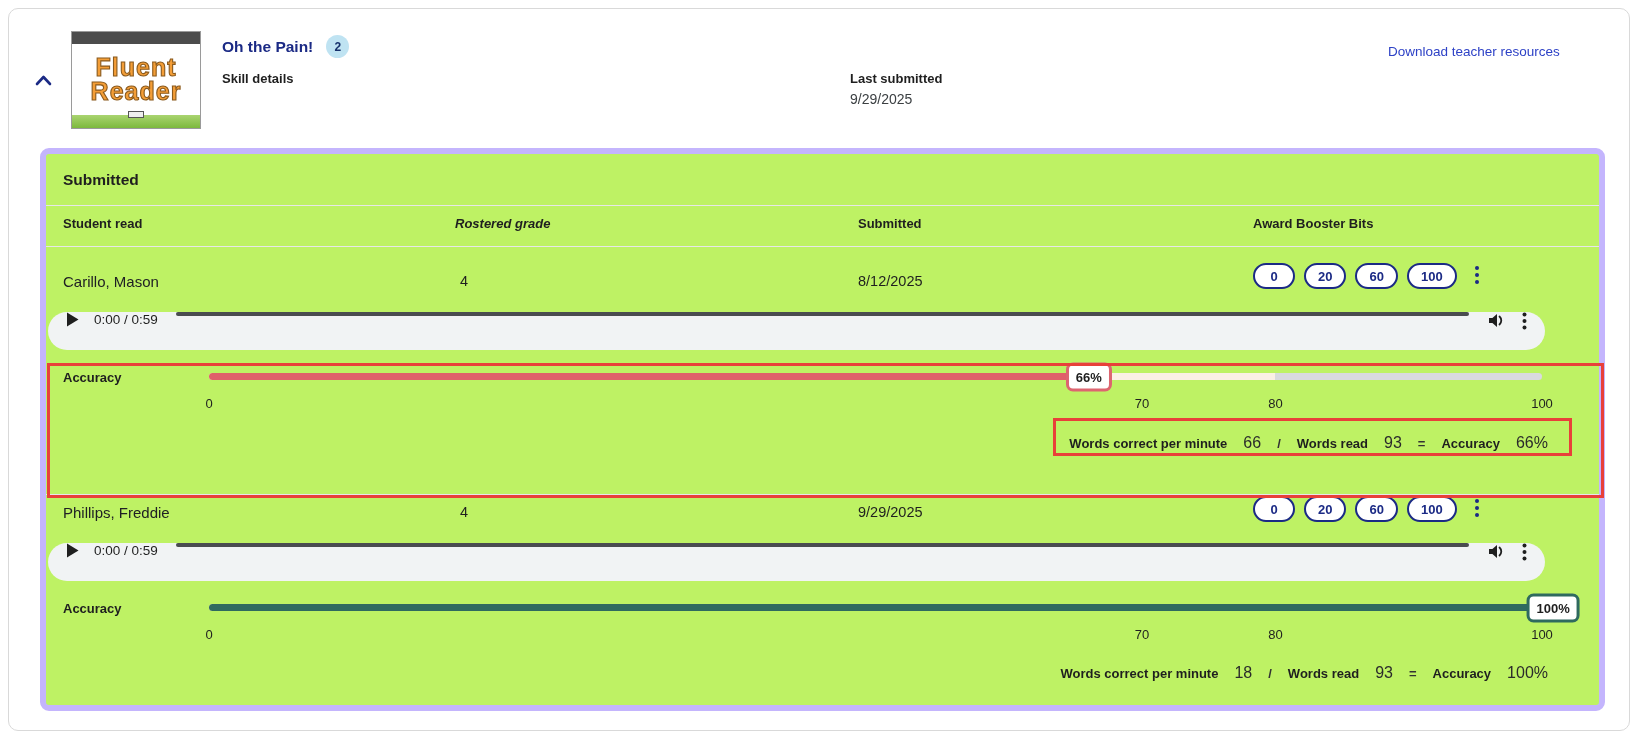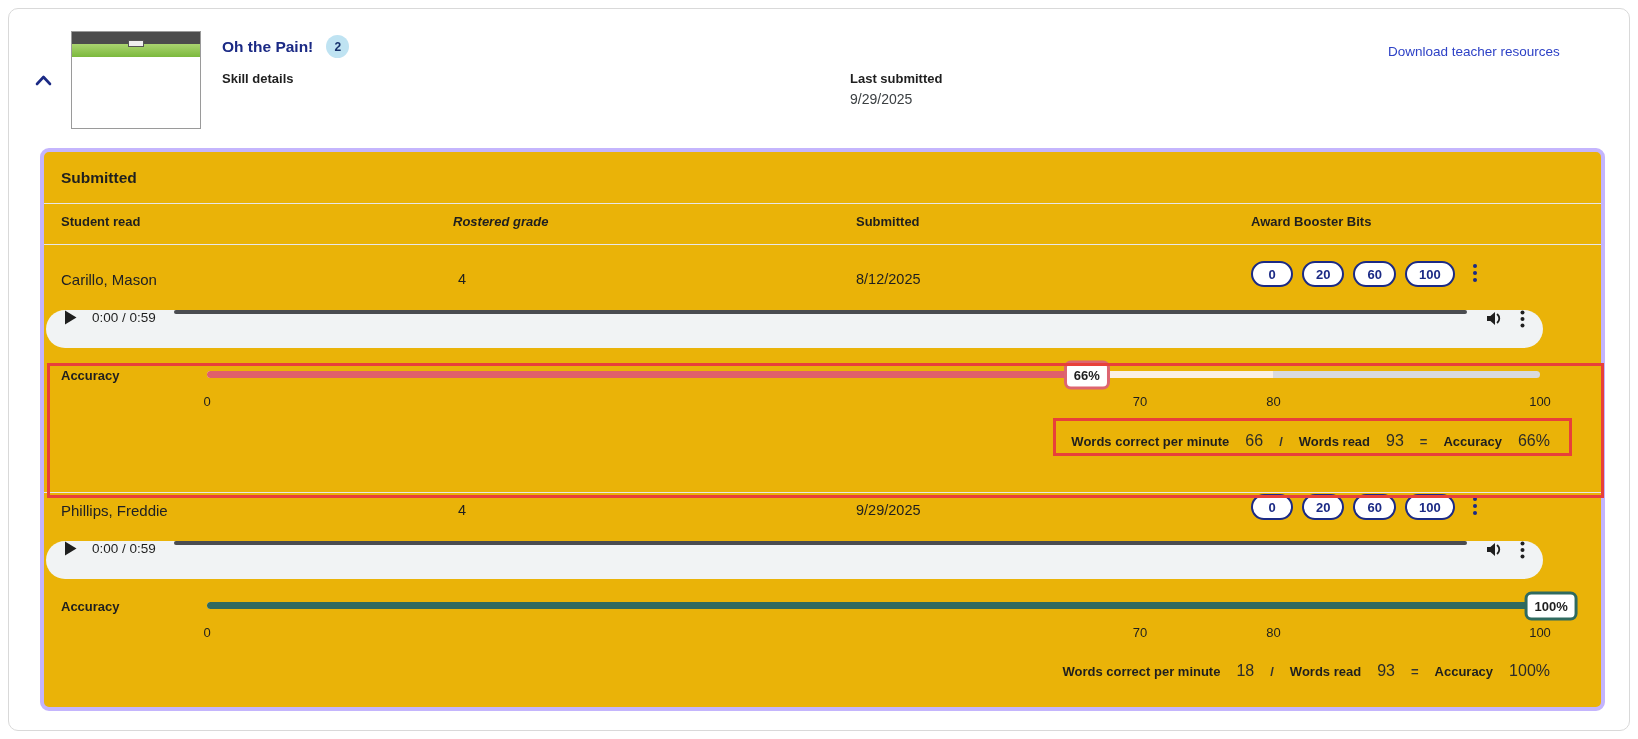--- a/index.html
+++ b/index.html
@@ -20,21 +20,21 @@
   .title-row { position:absolute; left:222px; top:35px; display:flex; align-items:center; gap:13px; }
   .page-title { font-size:15.5px; font-weight:700; color:#1b2a85; }
   .count-badge { width:23px; height:23px; border-radius:50%; background:#bfe3f2; color:#16306b; font-size:12px; font-weight:700; display:flex; align-items:center; justify-content:center; }
   .skill-label { position:absolute; left:222px; top:71px; font-size:13px; font-weight:700; color:#1f1f1f; }
   .skill-text  { position:absolute; left:222px; top:91px; font-size:14px; color:#4a4d52; }
   .lastsub-label { position:absolute; left:850px; top:71px; font-size:13px; font-weight:700; color:#1f1f1f; }
   .lastsub-value { position:absolute; left:850px; top:91px; font-size:14px; color:#3c4043; }
   .dl-link { position:absolute; left:1388px; top:44px; font-size:13.5px; color:#2d41c6; cursor:pointer; text-decoration:none; }
 
   
-  .card { position:absolute; left:40px; top:148px; width:1565px; height:563px; border:4px solid #c4b5fd; border-radius:9px; background:#eab308; }
+  .card { position:absolute; left:40px; top:148px; width:1565px; height:563px; border:6px solid #c4b5fd; border-radius:9px; background:#bef264; }
   .card-title { position:absolute; left:17px; top:17px; font-size:15.5px; font-weight:700; }
   .hr { position:absolute; left:0; right:0; height:1px; background:#e7e7e9; }
   .hr1 { top:51px; } .hr2 { top:92px; }
   .col-h { position:absolute; top:62px; font-size:13px; font-weight:700; color:#1f1f1f; }
   .col-student { left:17px; } .col-grade { left:409px;font-style:italic; } .col-sub { left:812px; } .col-award { left:1207px; }
 
   .row { position:absolute; left:0; right:0; }
   .row0 { top:92px;  height:248px; }
   .row1t { top:340px; height:223px; }
   .row-divider { position:absolute; left:0; right:0; top:340px; height:1px; background:#e7e7e9; }
@@ -99,20 +99,24 @@
   <button class="collapse-btn">
     <span>
       <svg width="17" height="13" viewBox="0 0 17 13">
           <polyline points="2,10 8.5,3 15,10" fill="none" stroke="#1b2a85" stroke-width="2.6" stroke-linecap="round" stroke-linejoin="round"></polyline>
         </svg>
     </span>
   </button>
 
   <div class="logo">
     <div class="logo-top"></div>
+    <div class="logo-mid">
+      <span class="logo-word">Fluent</span>
+      <span class="logo-word">Reader</span>
+    </div>
     <div class="logo-grass">
         <div class="logo-handle"></div>
       </div>
   </div>
 
   <div class="title-row">
     <span class="page-title">Oh the Pain!</span>
     <span class="count-badge">2</span>
   </div>
   <div class="skill-label">Skill details</div>

